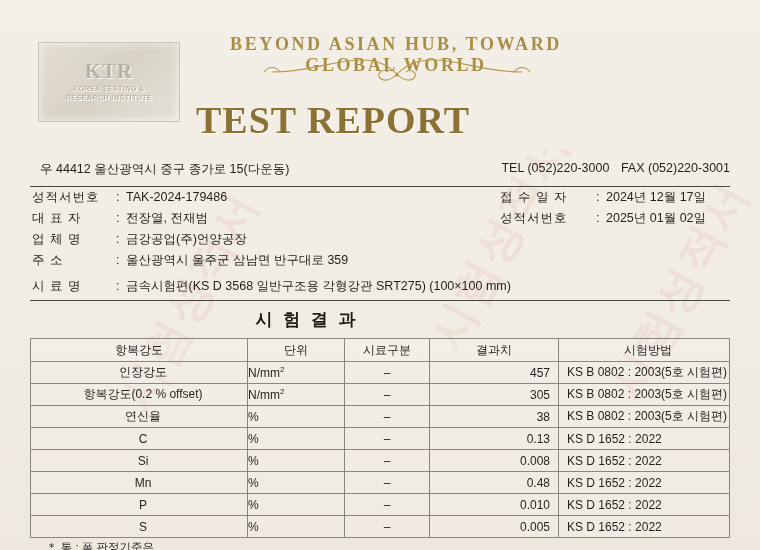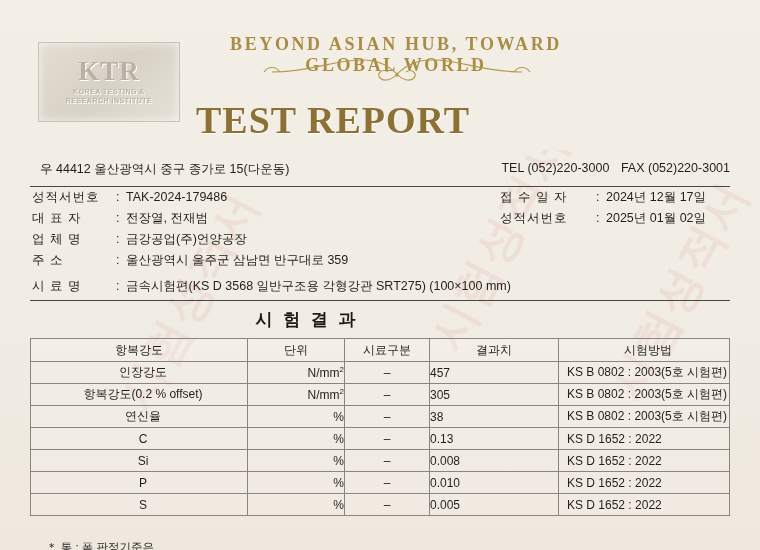--- a/index.html
+++ b/index.html
@@ -63,21 +63,21 @@
     background: linear-gradient(135deg,#e3ddd2 0%,#d8d2c6 50%,#e6e1d7 100%);
     box-shadow: inset 0 0 10px rgba(255,255,255,.7);
     display: flex;
     flex-direction: column;
     align-items: center;
     justify-content: center;
   }
   .ktr-logo .ktr-main {
     font-family: "Liberation Serif", serif;
     font-weight: bold;
-    font-size: 27px;
+    font-size: 21px;
     letter-spacing: 1px;
     color: #b9b2a4;
     text-shadow: 1px 1px 0 #fff;
     line-height: 1;
   }
   .ktr-logo .ktr-sub {
     font-size: 7px;
     font-weight: bold;
     color: #bdb6a8;
     letter-spacing: .5px;
@@ -207,23 +207,23 @@
     height: 21px;
     background: rgba(255,255,255,0.12);
   }
   table.result thead th {
     font-weight: normal;
     text-align: center;
     background: rgba(255,255,255,0.18);
     height: 22px;
   }
   .c-item { width: 208px; text-align: center; padding-left: 8px !important; }
-  .c-unit { width: 96px; text-align: right; }
+  .c-unit { width: 96px; text-align: left; }
   .c-div  { width: 84px; text-align: center; }
-  .c-val  { width: 120px; text-align: left; padding-right: 8px !important; }
+  .c-val  { width: 120px; text-align: right; padding-right: 8px !important; }
   .c-mth  { text-align: left; padding-left: 8px !important; }
   thead .c-item, thead .c-val { text-align: center; padding: 0 !important; }
 
   .sup { font-size: 8px; vertical-align: super; }
 
   .footnote {
     position: absolute;
     left: 46px;
     top: 540px;
     font-size: 11.5px;
@@ -365,20 +365,27 @@
         <td class="c-mth">KS D 1652 : 2022</td>
       </tr>
       <tr>
         <td class="c-item">Si</td>
         <td class="c-unit"><span>%</span><span class="sup"></span></td>
         <td class="c-div">–</td>
         <td class="c-val">0.008</td>
         <td class="c-mth">KS D 1652 : 2022</td>
       </tr>
       <tr>
+        <td class="c-item">Mn</td>
+        <td class="c-unit"><span>%</span><span class="sup"></span></td>
+        <td class="c-div">–</td>
+        <td class="c-val">0.48</td>
+        <td class="c-mth">KS D 1652 : 2022</td>
+      </tr>
+      <tr>
         <td class="c-item">P</td>
         <td class="c-unit"><span>%</span><span class="sup"></span></td>
         <td class="c-div">–</td>
         <td class="c-val">0.010</td>
         <td class="c-mth">KS D 1652 : 2022</td>
       </tr>
       <tr>
         <td class="c-item">S</td>
         <td class="c-unit"><span>%</span><span class="sup"></span></td>
         <td class="c-div">–</td>

